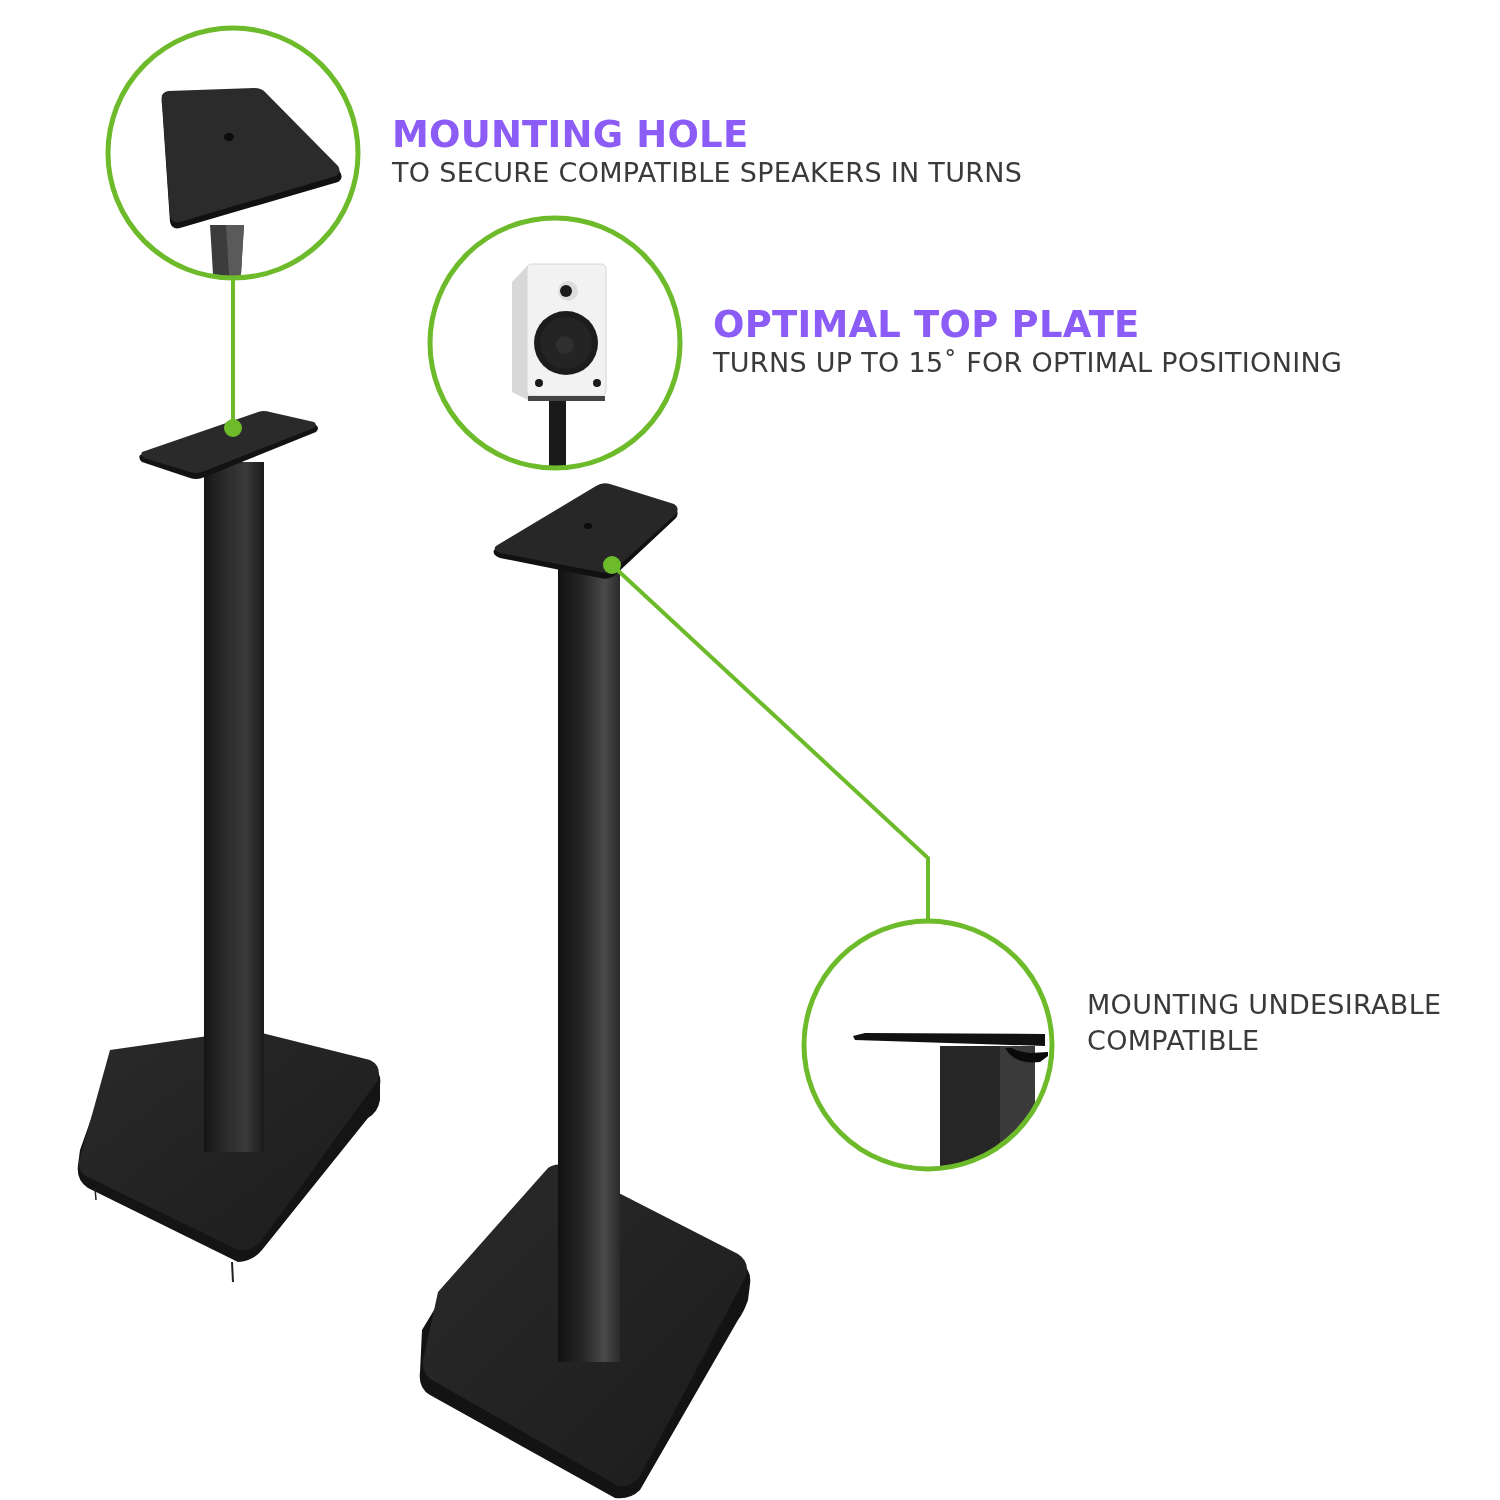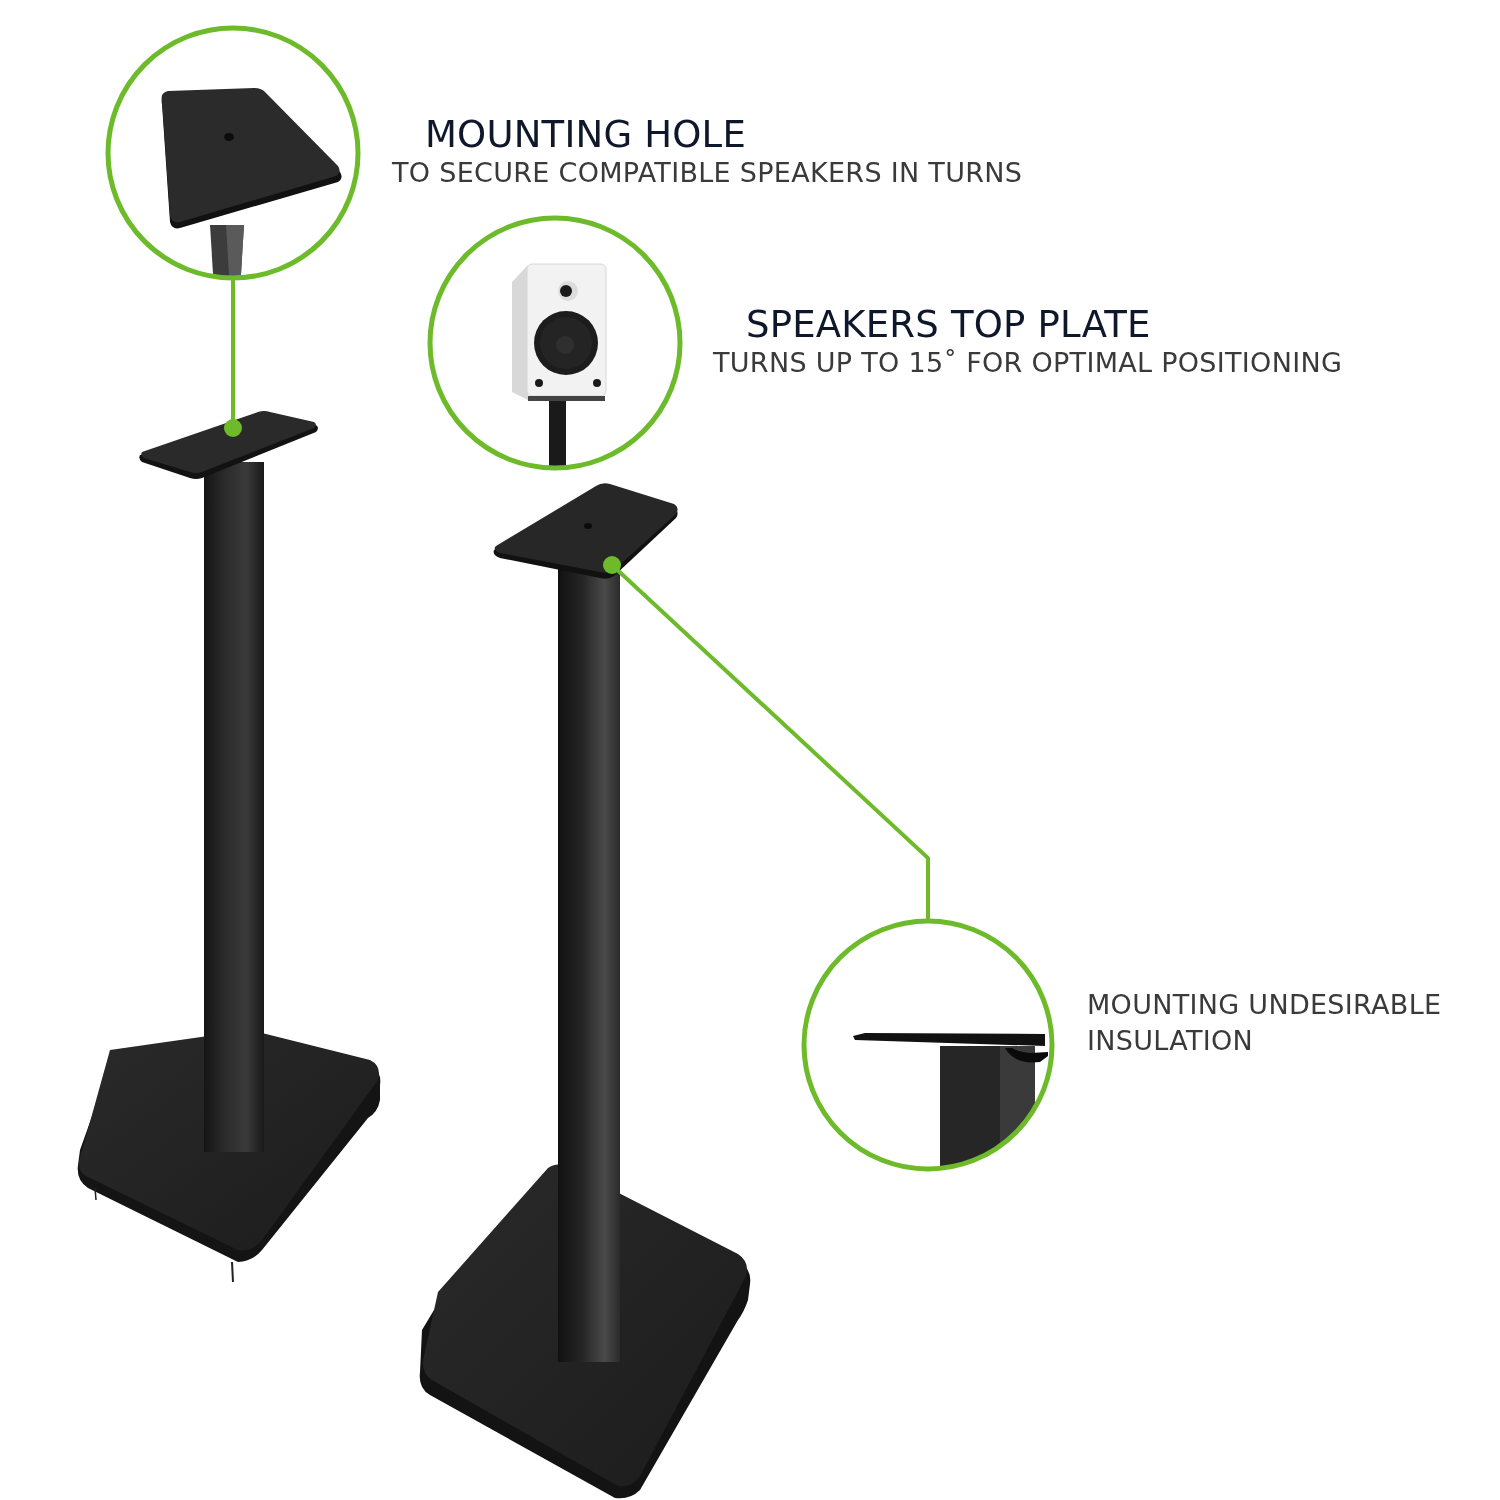--- a/index.html
+++ b/index.html
@@ -1,20 +1,20 @@
 <!DOCTYPE html>
 <html><head>
 <meta charset="utf-8">
 <style>
   html, body { margin: 0; padding: 0; background: #ffffff; }
   body { width: 1500px; height: 1500px; position: relative; overflow: hidden;
          font-family: "DejaVu Sans", "Liberation Sans", sans-serif; }
   #scene { position: absolute; left: 0; top: 0; width: 1500px; height: 1500px; }
   .label { position: absolute; }
-  .label .title { color: #0f172a; font-size: 37px; font-weight: 400; line-height: 40px; letter-spacing: 0.2px; white-space: nowrap; margin-left: 33px; }
+  .label .title { color: #8b5cf6; font-size: 37px; font-weight: 700; line-height: 40px; letter-spacing: 0.2px; white-space: nowrap; }
   .label .desc { color: #3a3a3a; font-size: 27px; font-weight: 400; line-height: 36px; letter-spacing: 0.3px; white-space: nowrap; }
 </style>
 </head>
 <body>
 
 <svg id="scene" xmlns="http://www.w3.org/2000/svg" width="1500" height="1500" viewBox="0 0 1500 1500">
   <defs>
     <linearGradient id="poleGrad" x1="0" x2="1" y1="0" y2="0">
       <stop offset="0" stop-color="#151515"></stop>
       <stop offset="0.35" stop-color="#2b2b2b"></stop>
@@ -125,20 +125,20 @@
     <circle cx="928" cy="1045" r="124" fill="none" stroke="#6dbb2a" stroke-width="5"></circle>
   </g>
 </svg>
 
 <div class="label" style="left:392px; top:115px;">
   <div class="title">MOUNTING HOLE</div>
   <div class="desc">TO SECURE COMPATIBLE SPEAKERS IN TURNS</div>
 </div>
 
 <div class="label" style="left:713px; top:305px;">
-  <div class="title">SPEAKERS TOP PLATE</div>
+  <div class="title">OPTIMAL TOP PLATE</div>
   <div class="desc">TURNS UP TO 15˚ FOR OPTIMAL POSITIONING</div>
 </div>
 
 <div class="label" style="left:1087px; top:987px;">
   <div class="desc">MOUNTING UNDESIRABLE</div>
-  <div class="desc">INSULATION</div>
+  <div class="desc">COMPATIBLE</div>
 </div>
 
 </body></html>

